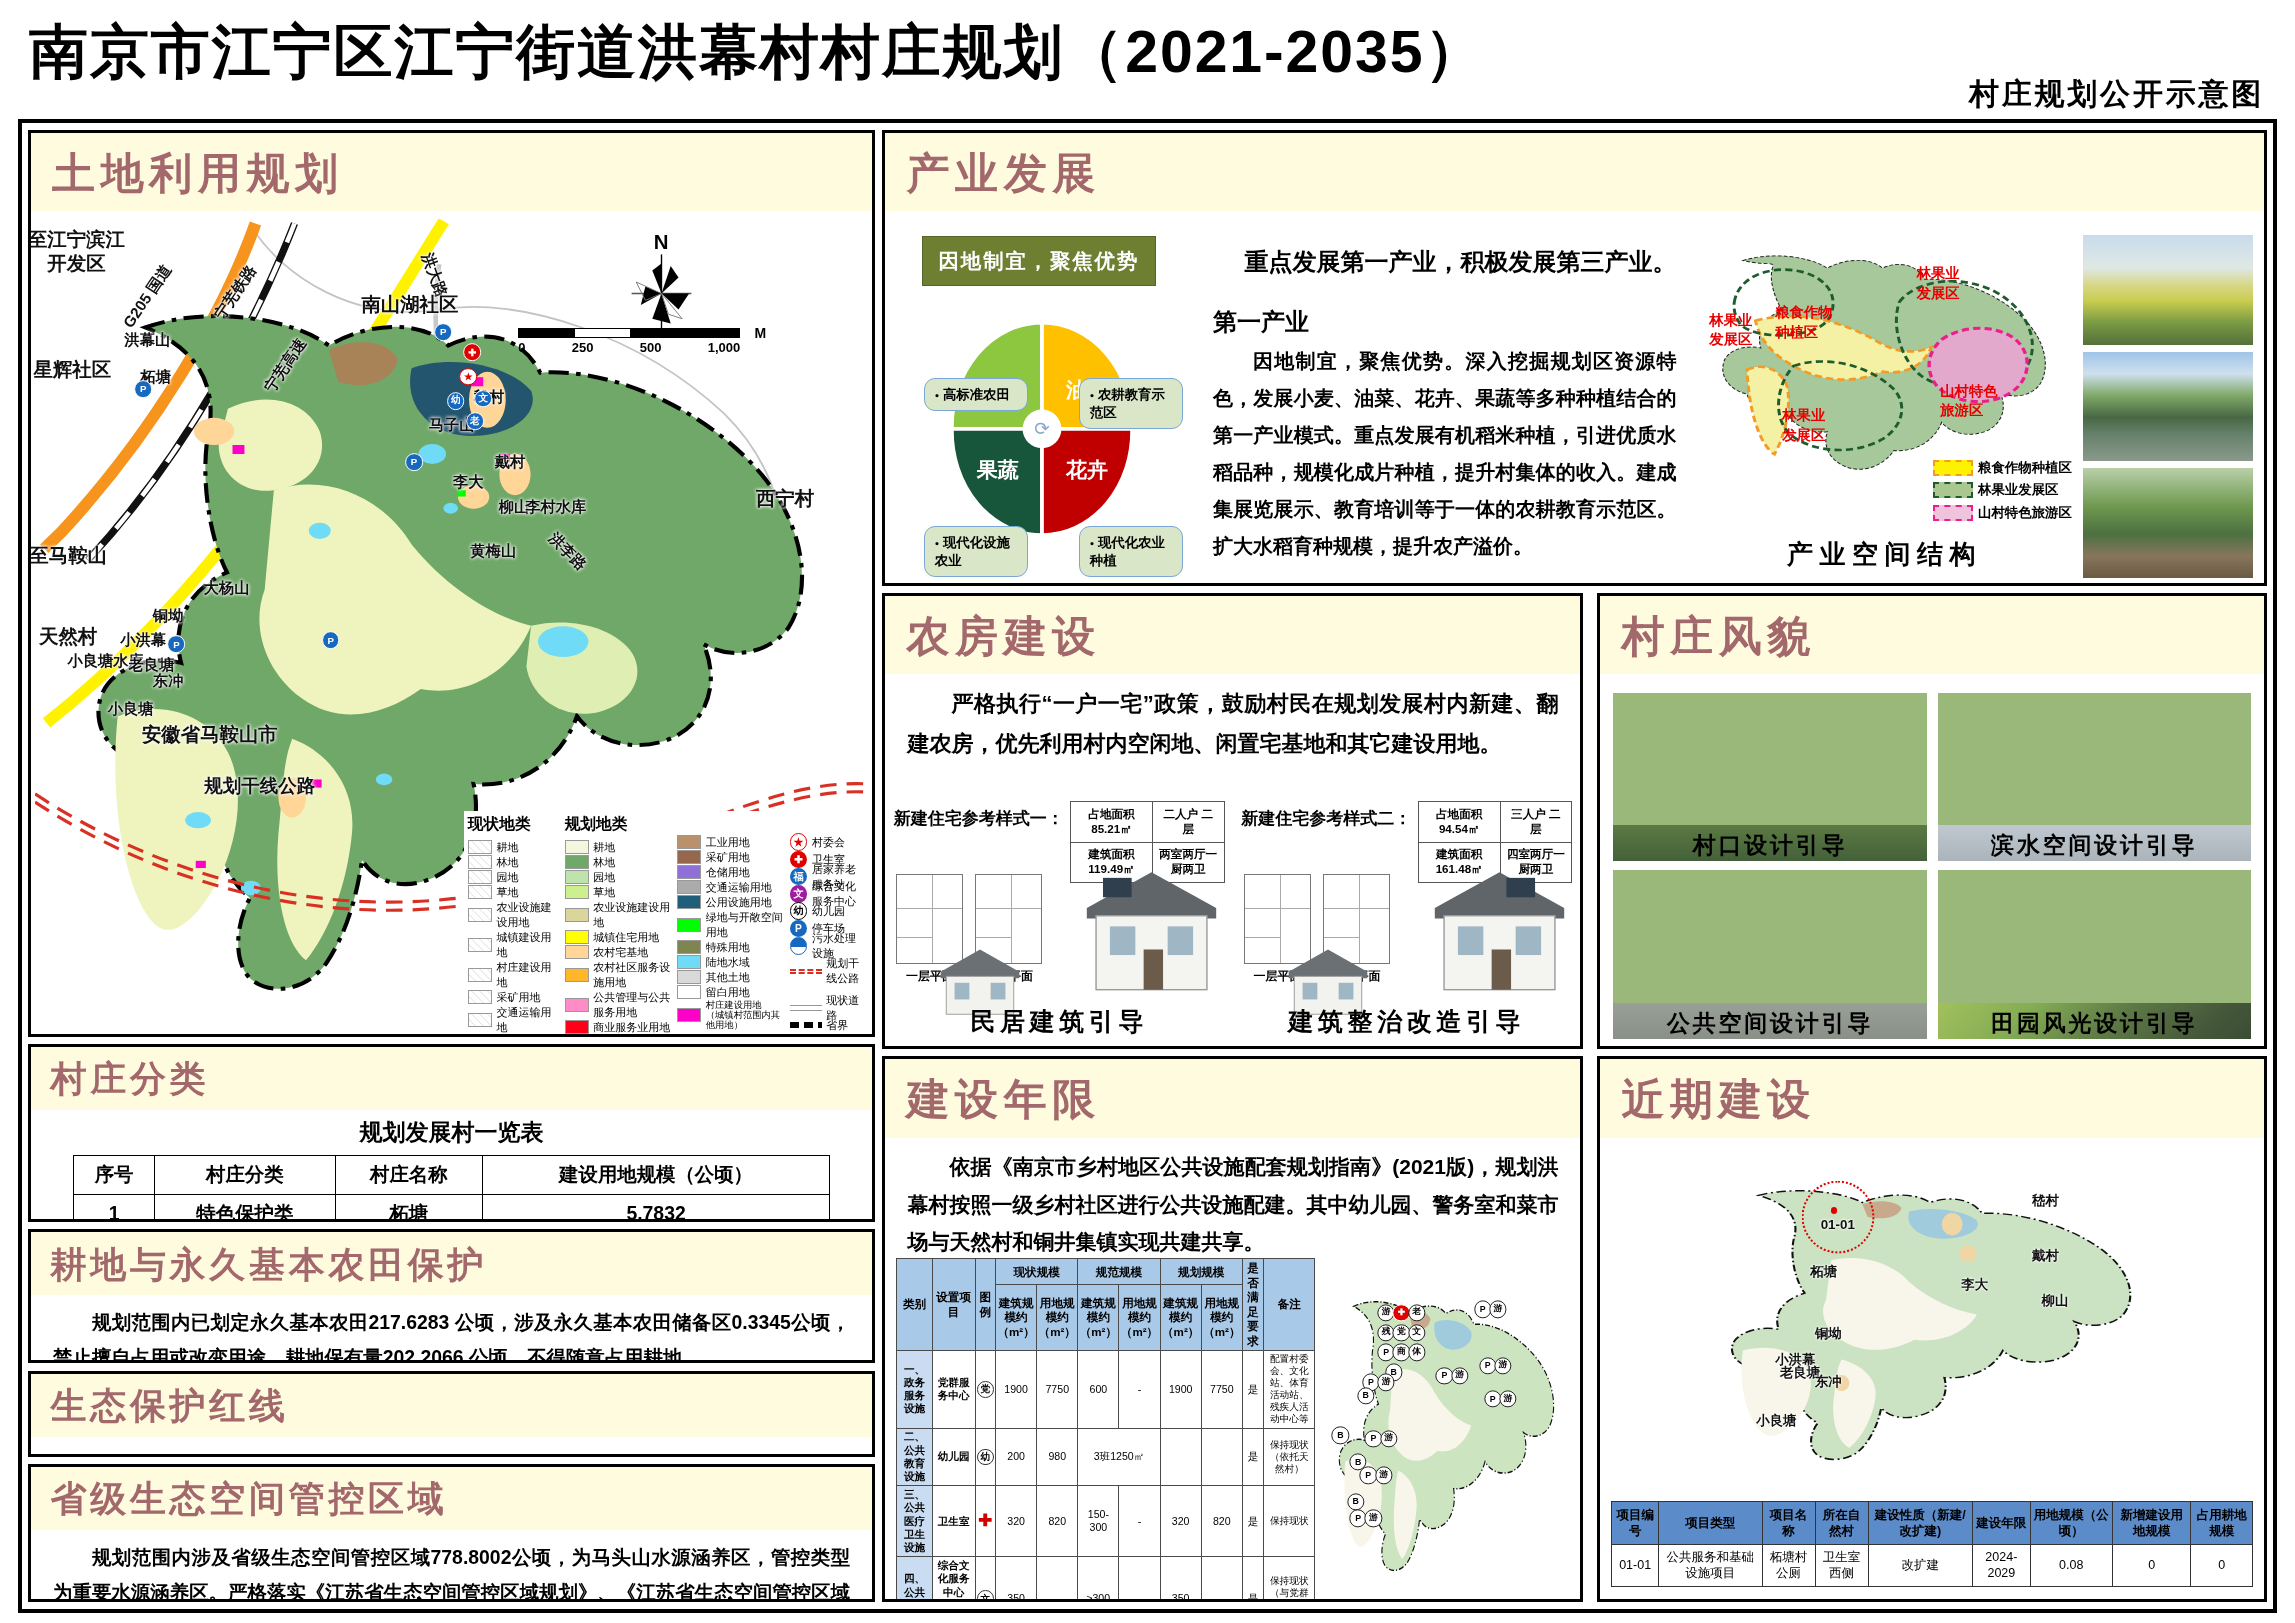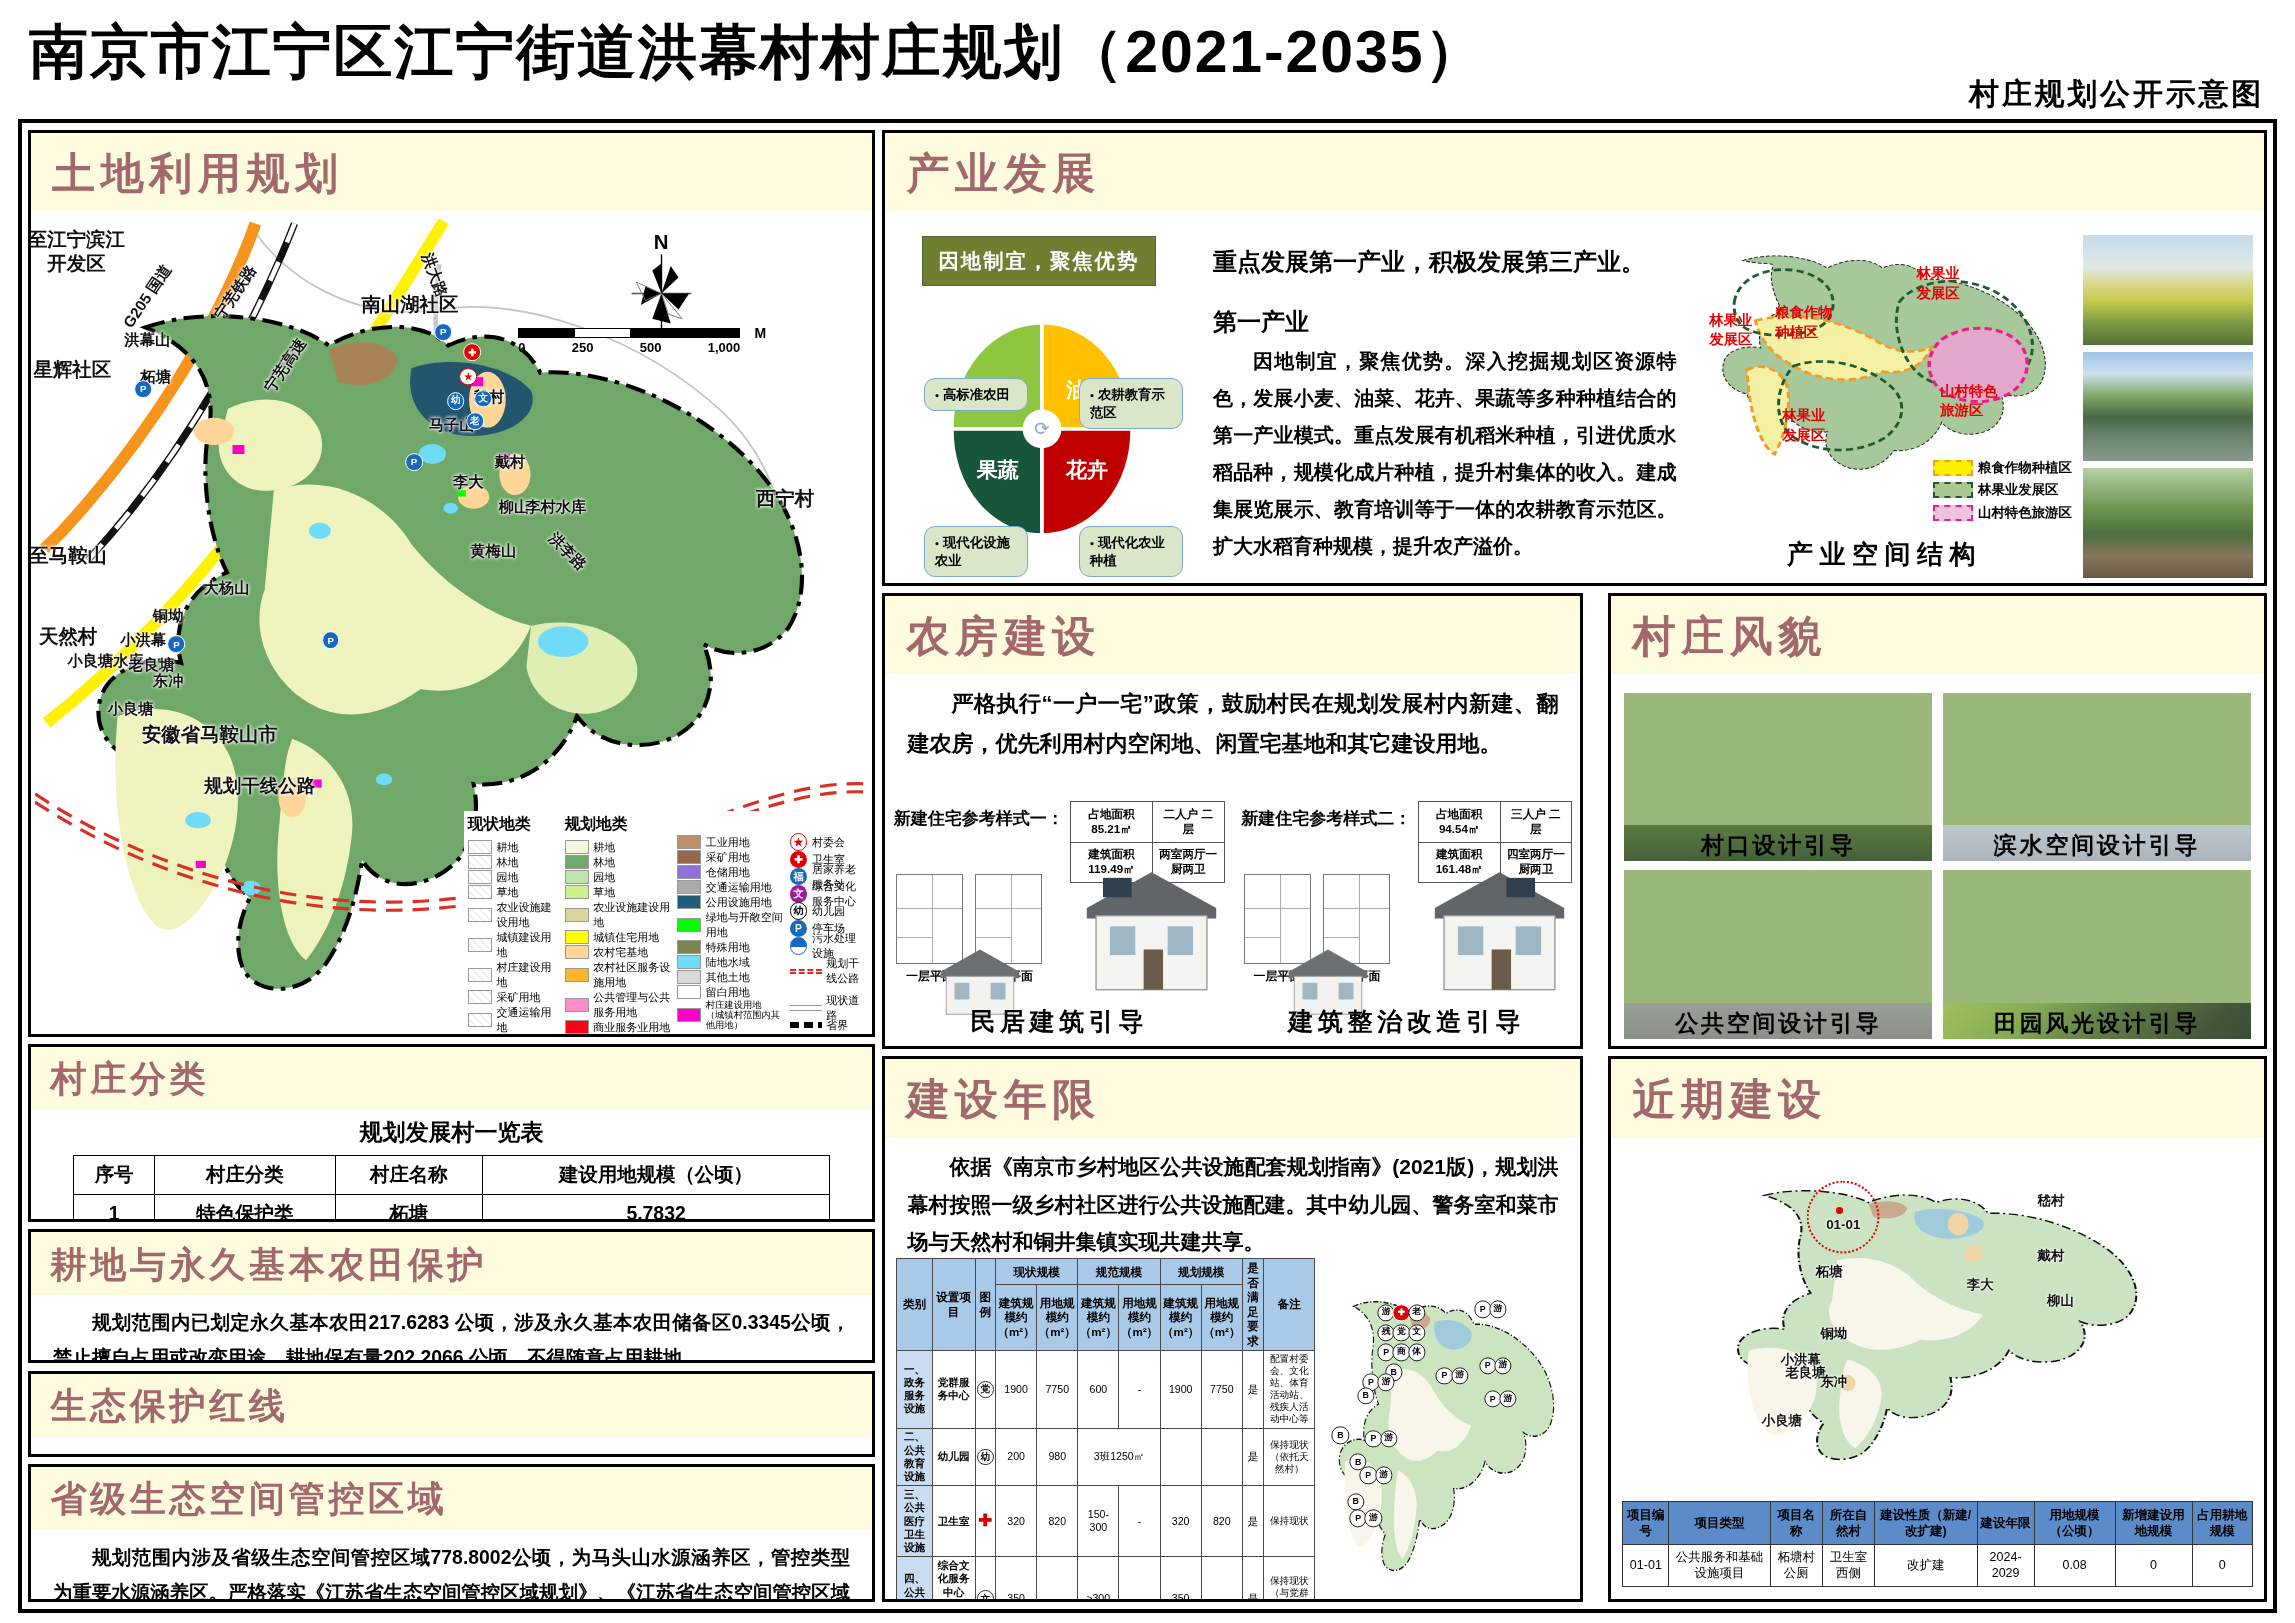--- a/index.html
+++ b/index.html
@@ -9,21 +9,21 @@
   
   .hdr{position:absolute;top:13px;left:29px;right:29px;height:99px;}
   .hdr .title{font-size:59px;font-weight:bold;letter-spacing:1.9px;}
   .hdr .subtitle{position:absolute;right:1.9px;bottom:-2.8px;font-size:30px;font-weight:bold;letter-spacing:2.8px;}
 
   
   .frame{position:absolute;top:119px;left:17.6px;right:17.6px;bottom:10.2px;border:4.6px solid #000;
          padding:6.5px;display:flex;gap:7.4px;box-sizing:border-box;background:#fff;}
   .colL{width:847px;display:flex;flex-direction:column;gap:7.4px;}
   .colR{flex:1;display:flex;flex-direction:column;gap:7.4px;}
-  .rowR{display:flex;gap:25px;}
+  .rowR{display:flex;gap:14px;}
 
   .panel{border:3.2px solid #000;background:#fff;position:relative;box-sizing:border-box;overflow:hidden;}
   .phead{background:#FEFBDF;padding:12px 4.6px 8.3px 21px;}
   .phead h2{margin:0;font-size:43px;font-weight:bold;color:#A2686B;letter-spacing:5.6px;}
   .panel.small .phead{padding:8.3px 4.6px 5.6px 19.4px;}
   .panel.small .phead h2{font-size:36px;letter-spacing:3.7px;}
   .pbody{padding:10.2px 22px;font-size:19.4px;font-weight:600;line-height:1.8;text-align:justify;}
   .pbody p{margin:0;text-indent:2em;}
 
   
@@ -87,21 +87,21 @@
   .slogan{position:absolute;left:25.4px;top:13px;background:#6E7F32;color:#fff;font-size:20.4px;font-weight:bold;
           padding:10.2px 15.7px;border:1.4px solid #55622a;letter-spacing:1.9px;}
   .wheel{position:absolute;left:49px;top:81px;width:194px;height:259px;}
   .callout{position:absolute;width:104px;box-sizing:border-box;background:#D9E7C8;border:1.9px solid #7BA7D7;
            border-radius:11px;font-size:13.4px;font-weight:600;padding:7.4px 6.5px 6.5px 9.3px;line-height:1.3;}
   .callout:before{content:"●";font-size:7.4px;vertical-align:middle;margin-right:3.7px;}
   .co-tl{left:-21px;top:74px;} .co-tr{right:-44px;top:74px;}
   .co-bl{left:-21px;top:222px;} .co-br{right:-44px;top:222px;}
   .qlabel{position:absolute;color:#fff;font-size:21px;font-weight:bold;transform:translate(-50%,-50%);}
   .ind-text{flex:1;padding:4.6px 9.3px 0 14px;}
-  .ind-lead{text-align:left;font-size:24px;font-weight:bold;margin:18.5px 0 28px;}
+  .ind-lead{text-align:right;font-size:24px;font-weight:bold;margin:18.5px 0 28px;}
   .ind-sub{font-size:24px;font-weight:bold;margin:14px 0 4.6px;}
   .ind-p{font-size:20px;font-weight:600;line-height:1.85;text-align:justify;text-indent:2em;margin:0;}
   .ind-structure{width:384px;flex:none;position:relative;}
   .smap{width:384px;height:282px;}
   .slabel{position:absolute;transform:translate(-50%,-50%);color:#E60000;font-size:14.3px;font-weight:bold;
           white-space:pre-line;line-height:1.35;}
   .slegend{position:absolute;right:4.6px;bottom:56px;display:flex;flex-direction:column;gap:4.6px;}
   .slegend .lg-item .sw{width:40px;height:15.7px;border-style:dashed;border-width:2.3px;}
   .slegend .lg-item{font-size:13.4px;font-weight:bold;}
   .stitle{position:absolute;bottom:5.6px;left:0;right:0;text-align:center;font-size:26px;font-weight:bold;letter-spacing:6.5px;}

